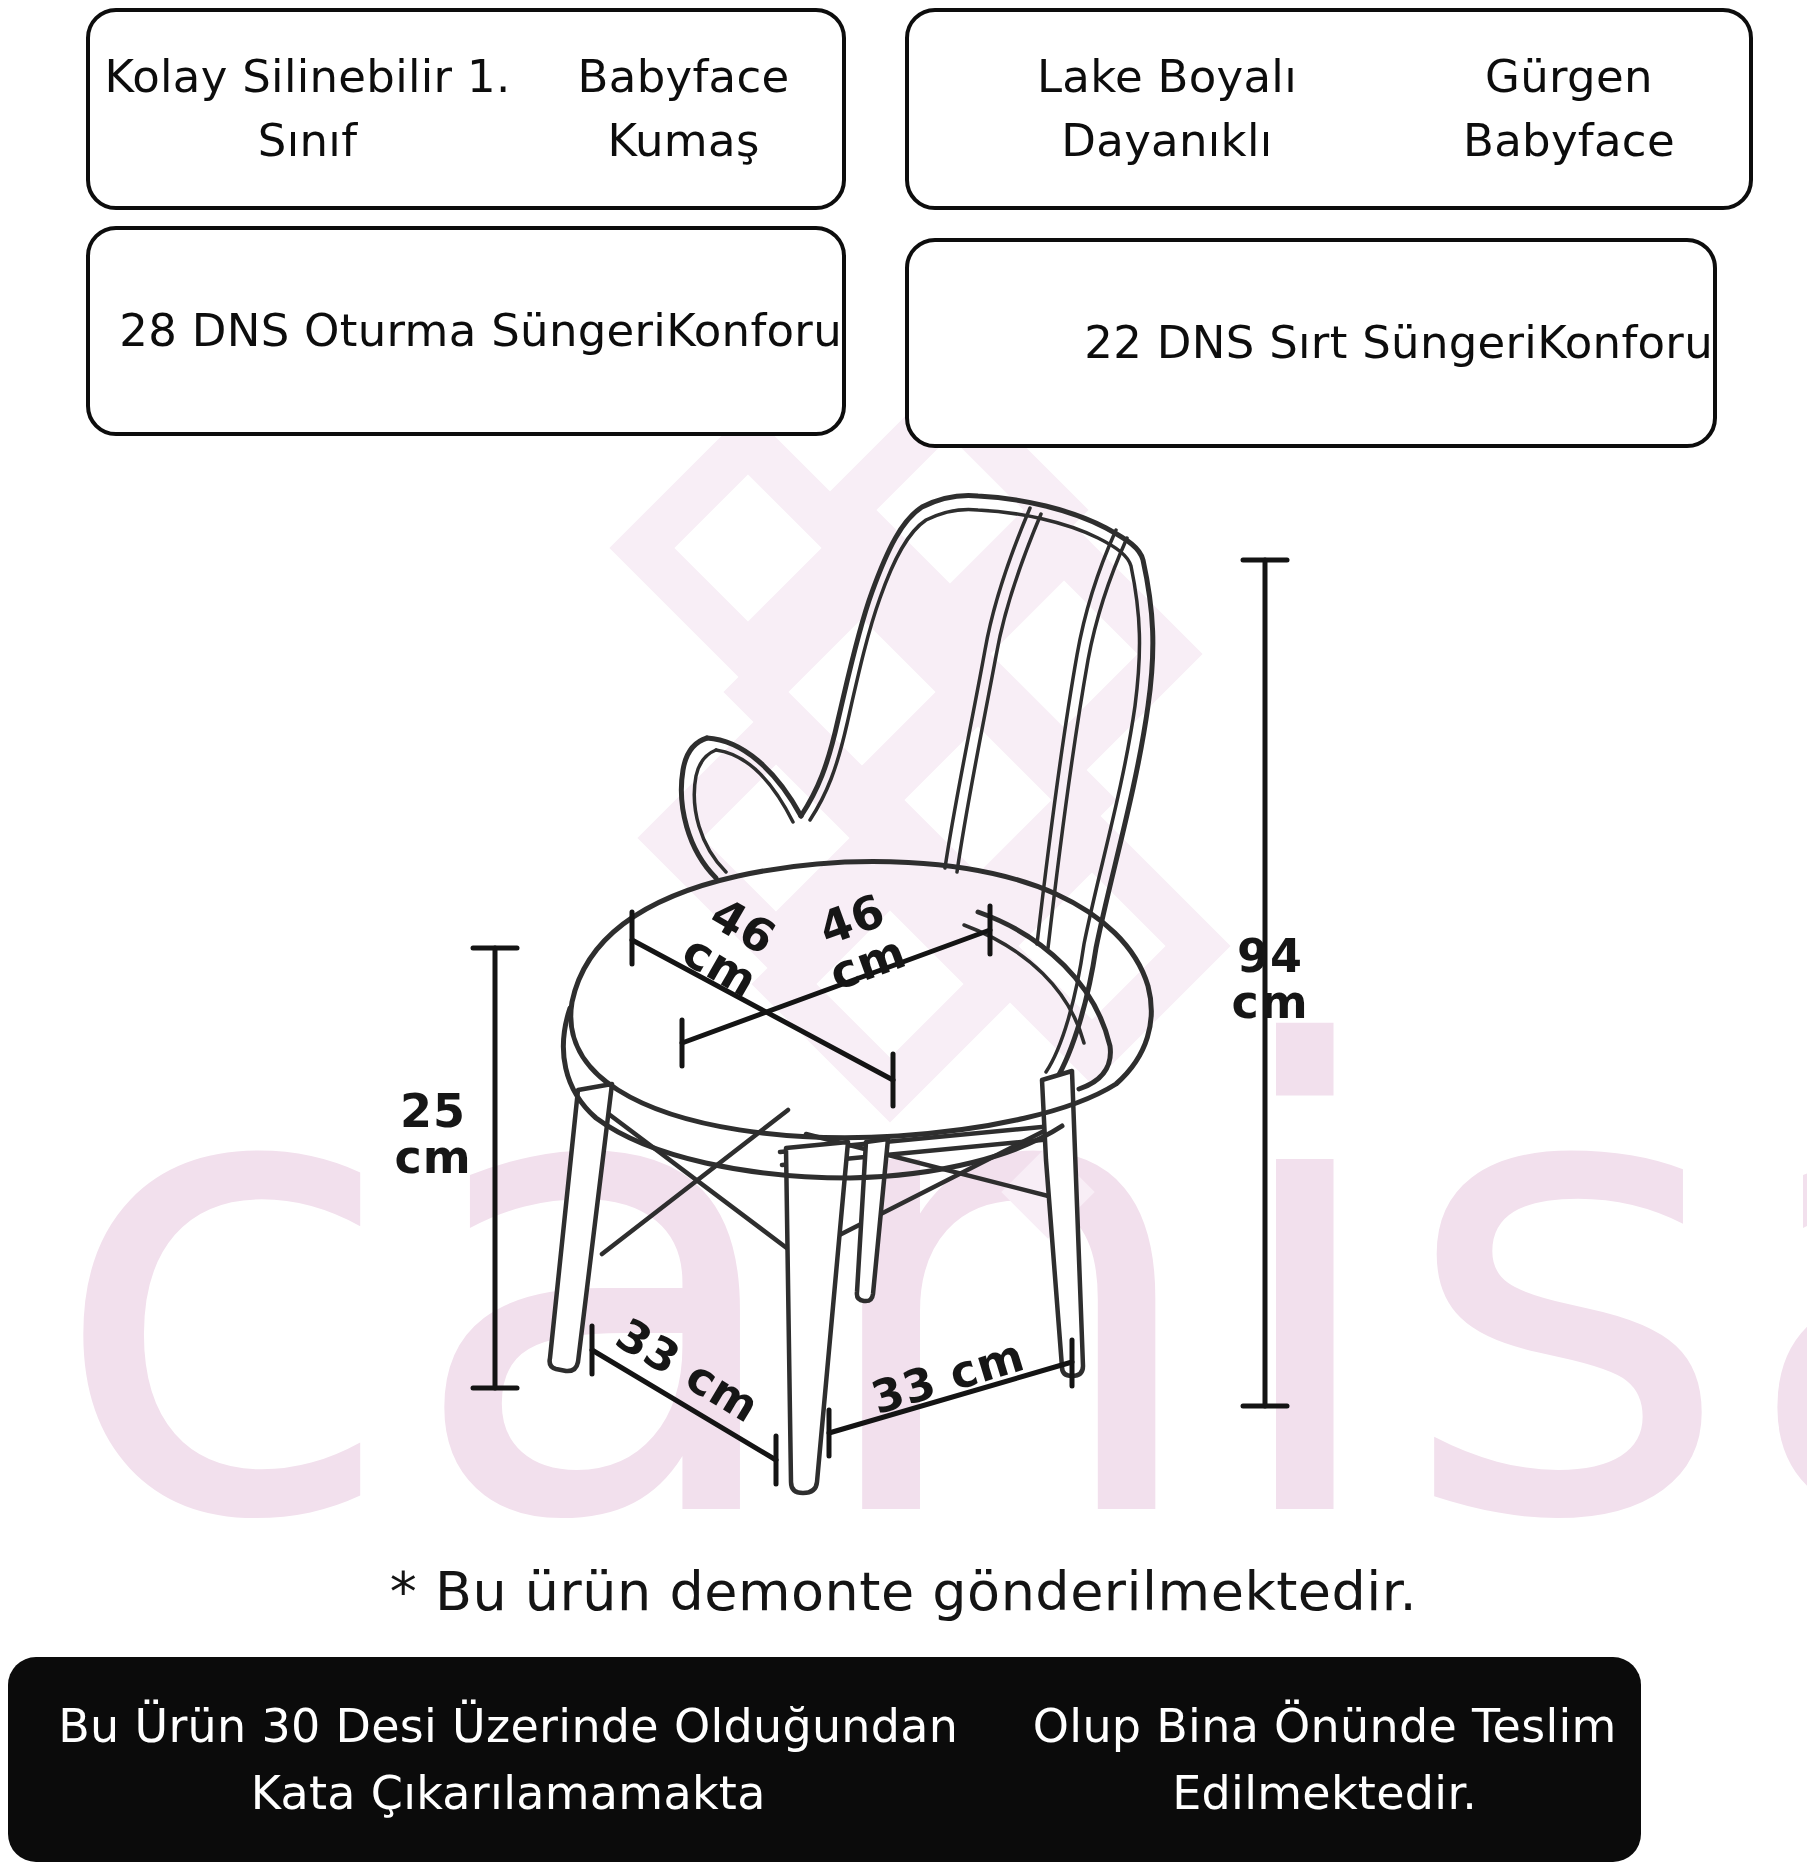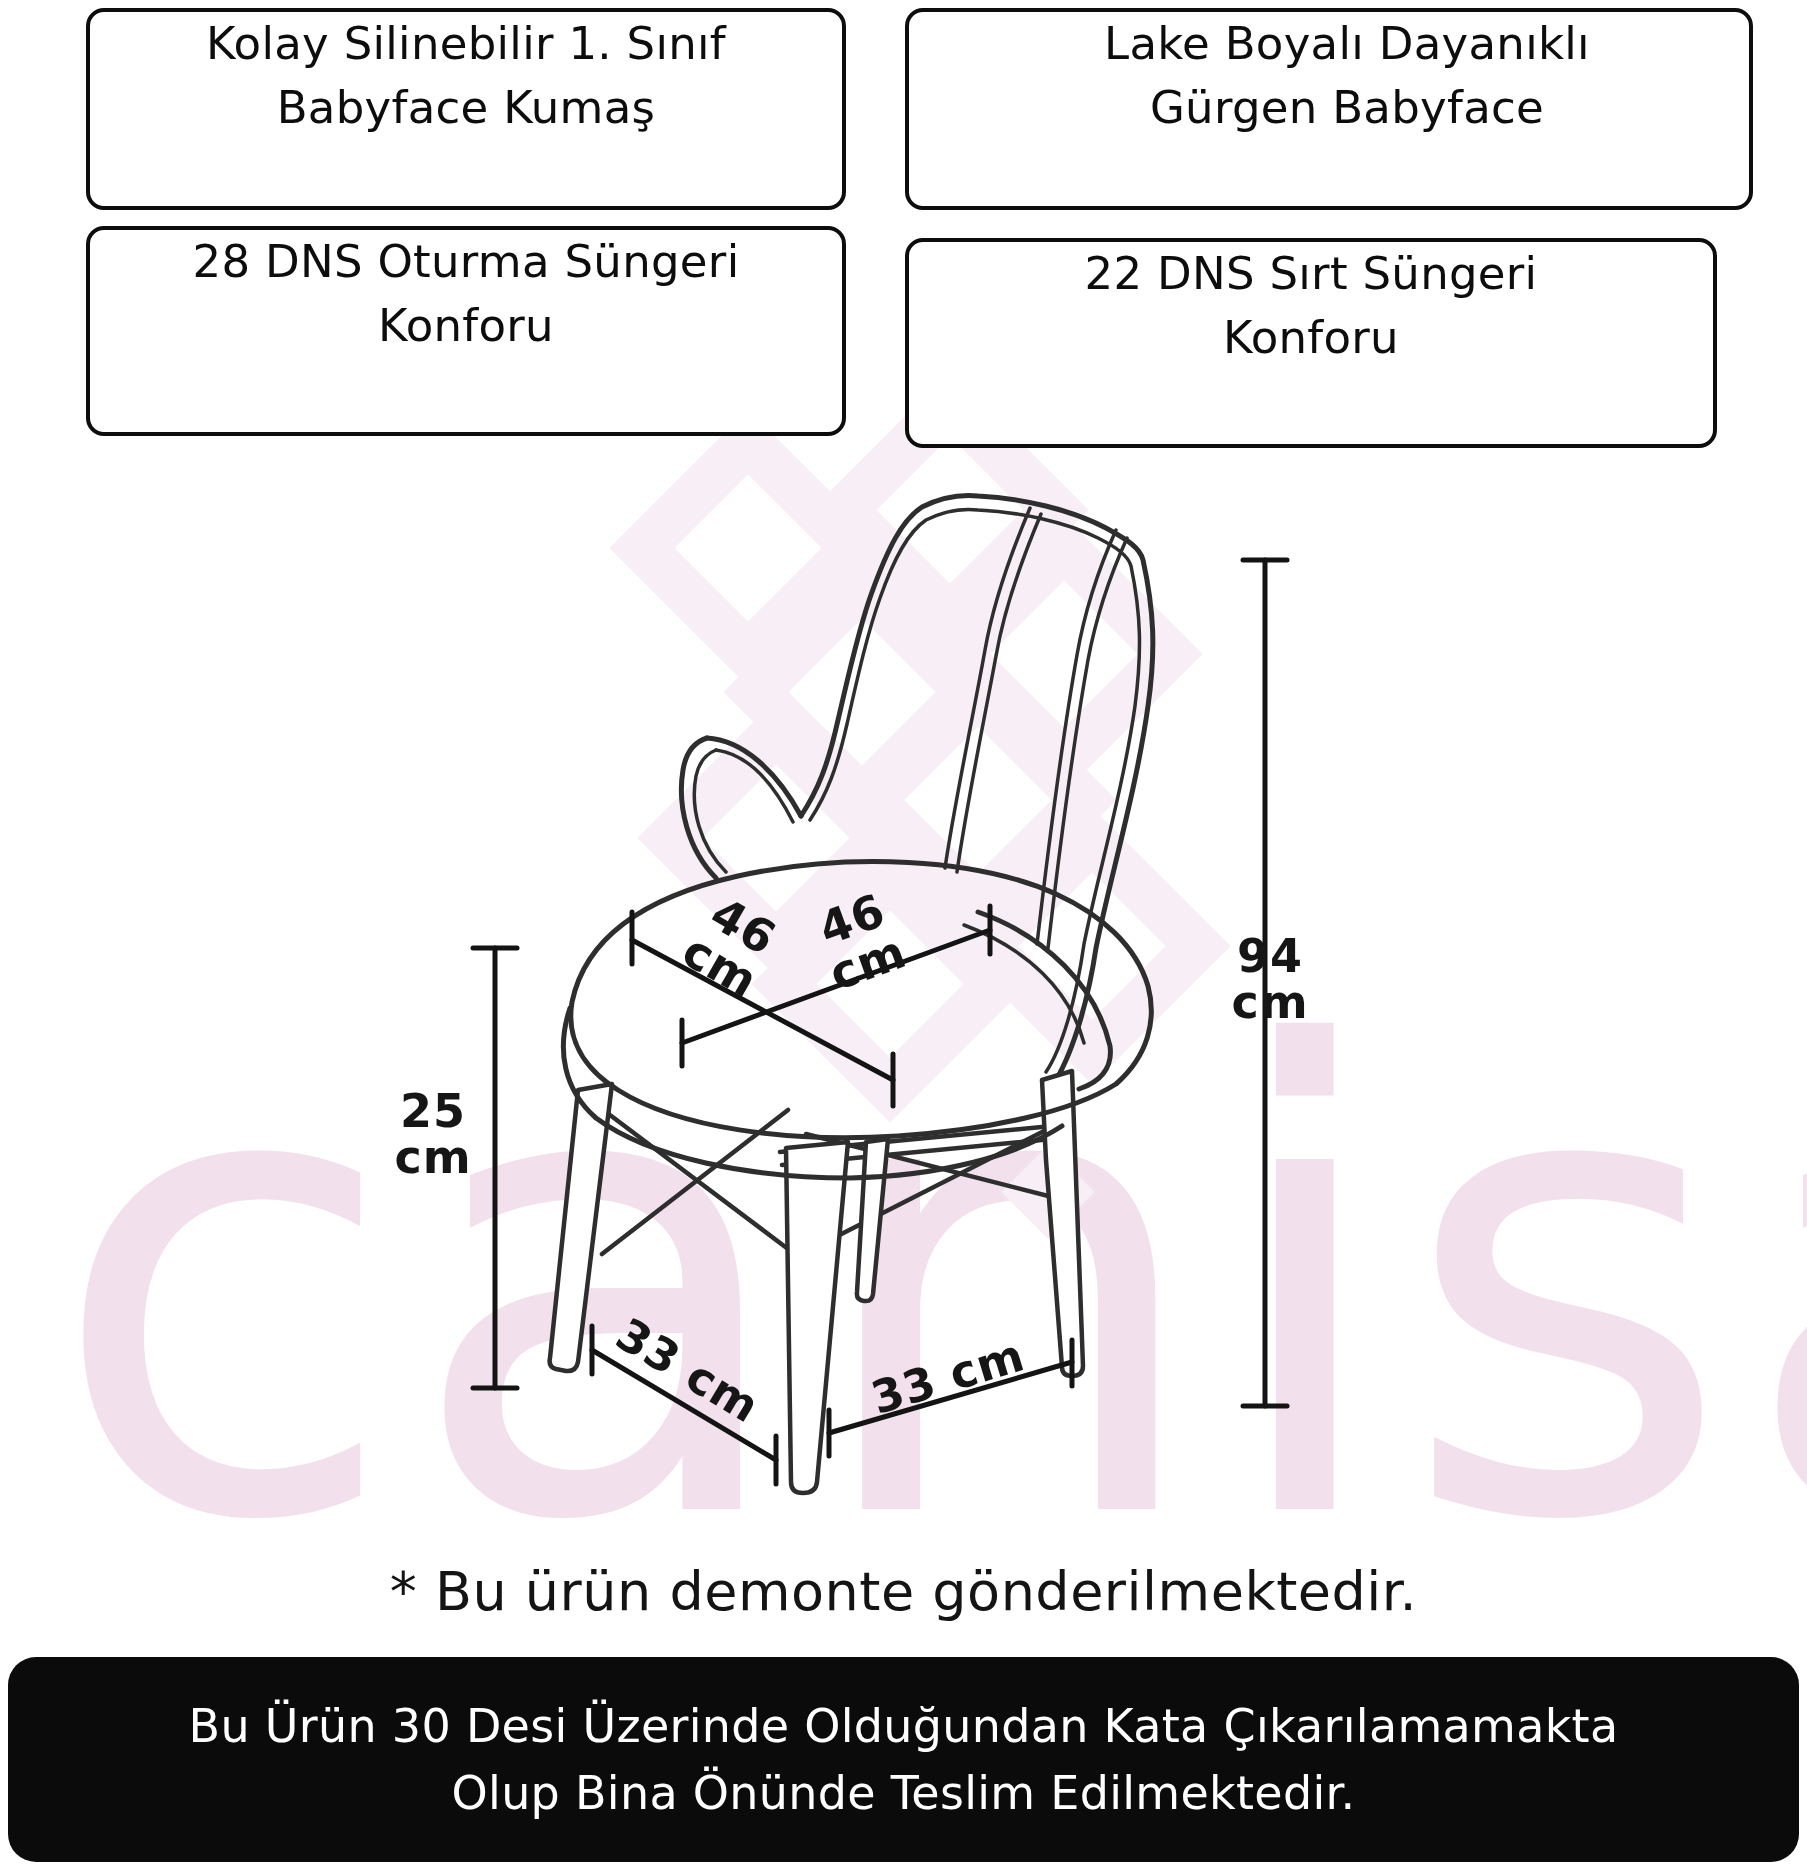--- a/index.html
+++ b/index.html
@@ -2,22 +2,22 @@
 <html><head>
 <meta charset="utf-8">
 <style>
   html,body{margin:0;padding:0;background:#ffffff;}
   #stage{
     position:relative;width:1807px;height:1870px;background:#ffffff;
     overflow:hidden;font-family:"DejaVu Sans","Liberation Sans",sans-serif;color:#0d0d0d;
   }
   
   .feature-box{
-    position:absolute;border:4px solid #0d0d0d;border-radius:18px;background:#ffffff;
-    display:flex;flex-direction:column;align-items:center;justify-content:flex-start;
+    position:absolute;border:4px solid #0d0d0d;border-radius:30px;background:#ffffff;
+    display:flex;flex-direction:row;align-items:center;justify-content:flex-end;
     text-align:center;font-size:45px;line-height:1.42;font-weight:500;letter-spacing:.3px;
   }
   .feature-box .l1,.feature-box .l2{display:block;}
   
   #wm-text{
     position:absolute;left:48px;top:968px;font-size:640px;line-height:1;
     color:#f2e0ed;font-weight:400;letter-spacing:6px;white-space:nowrap;user-select:none;
   }
   
   #chair-svg{position:absolute;left:0;top:0;}
@@ -32,22 +32,22 @@
   .dim.single{font-size:45px;white-space:nowrap;}
   .dim.rot31{transform:rotate(31deg);}
   .dim.rotm17{transform:rotate(-17deg);}
   
   #note{
     position:absolute;left:0;top:1560px;width:100%;text-align:center;
     font-size:54px;font-weight:500;letter-spacing:.5px;color:#141414;
   }
   
   #banner{
-    position:absolute;left:8px;top:1657px;width:1791px;height:205px;
-    background:#0b0b0b;border-radius:28px;display:flex;flex-direction:column;
+    position:absolute;left:8px;top:1657px;width:1633px;height:205px;
+    background:#0b0b0b;border-radius:28px;display:flex;
     align-items:center;justify-content:center;text-align:center;
   }
   #banner div{color:#ffffff;font-size:46px;line-height:1.45;font-weight:400;letter-spacing:.3px;}
 </style>
 </head>
 <body>
 
 <div id="stage">
 
   <div id="wm-text">canisa</div>

